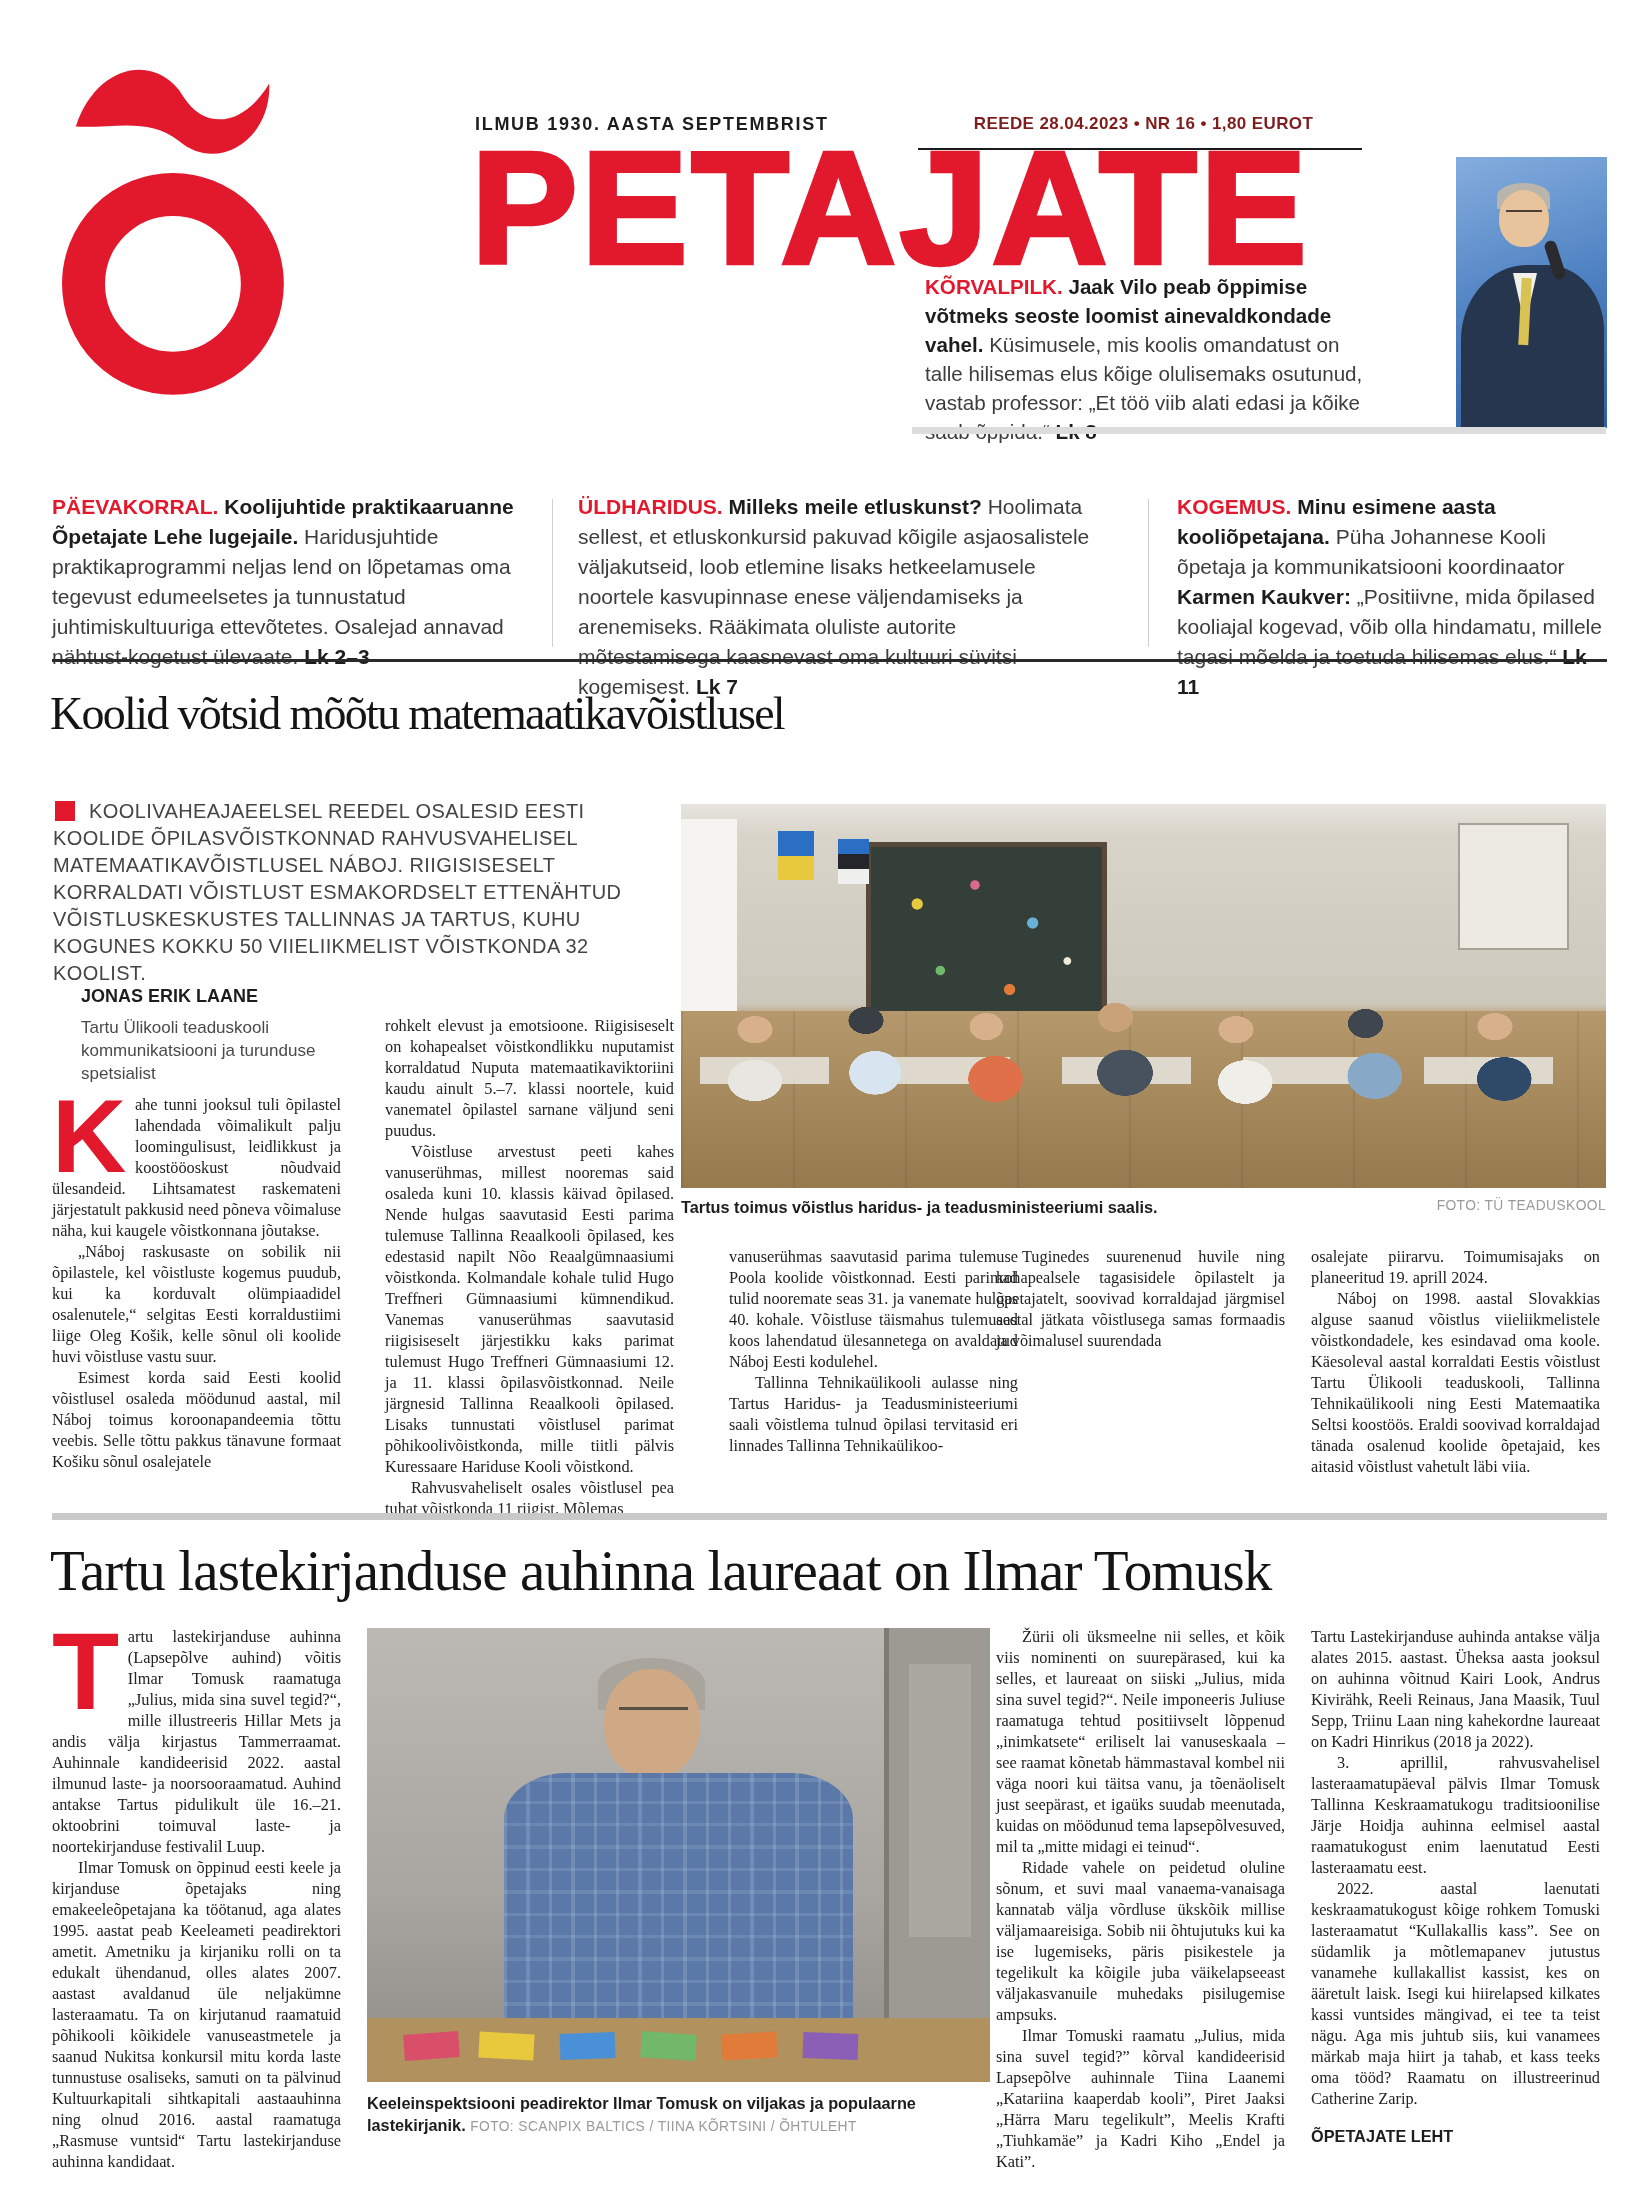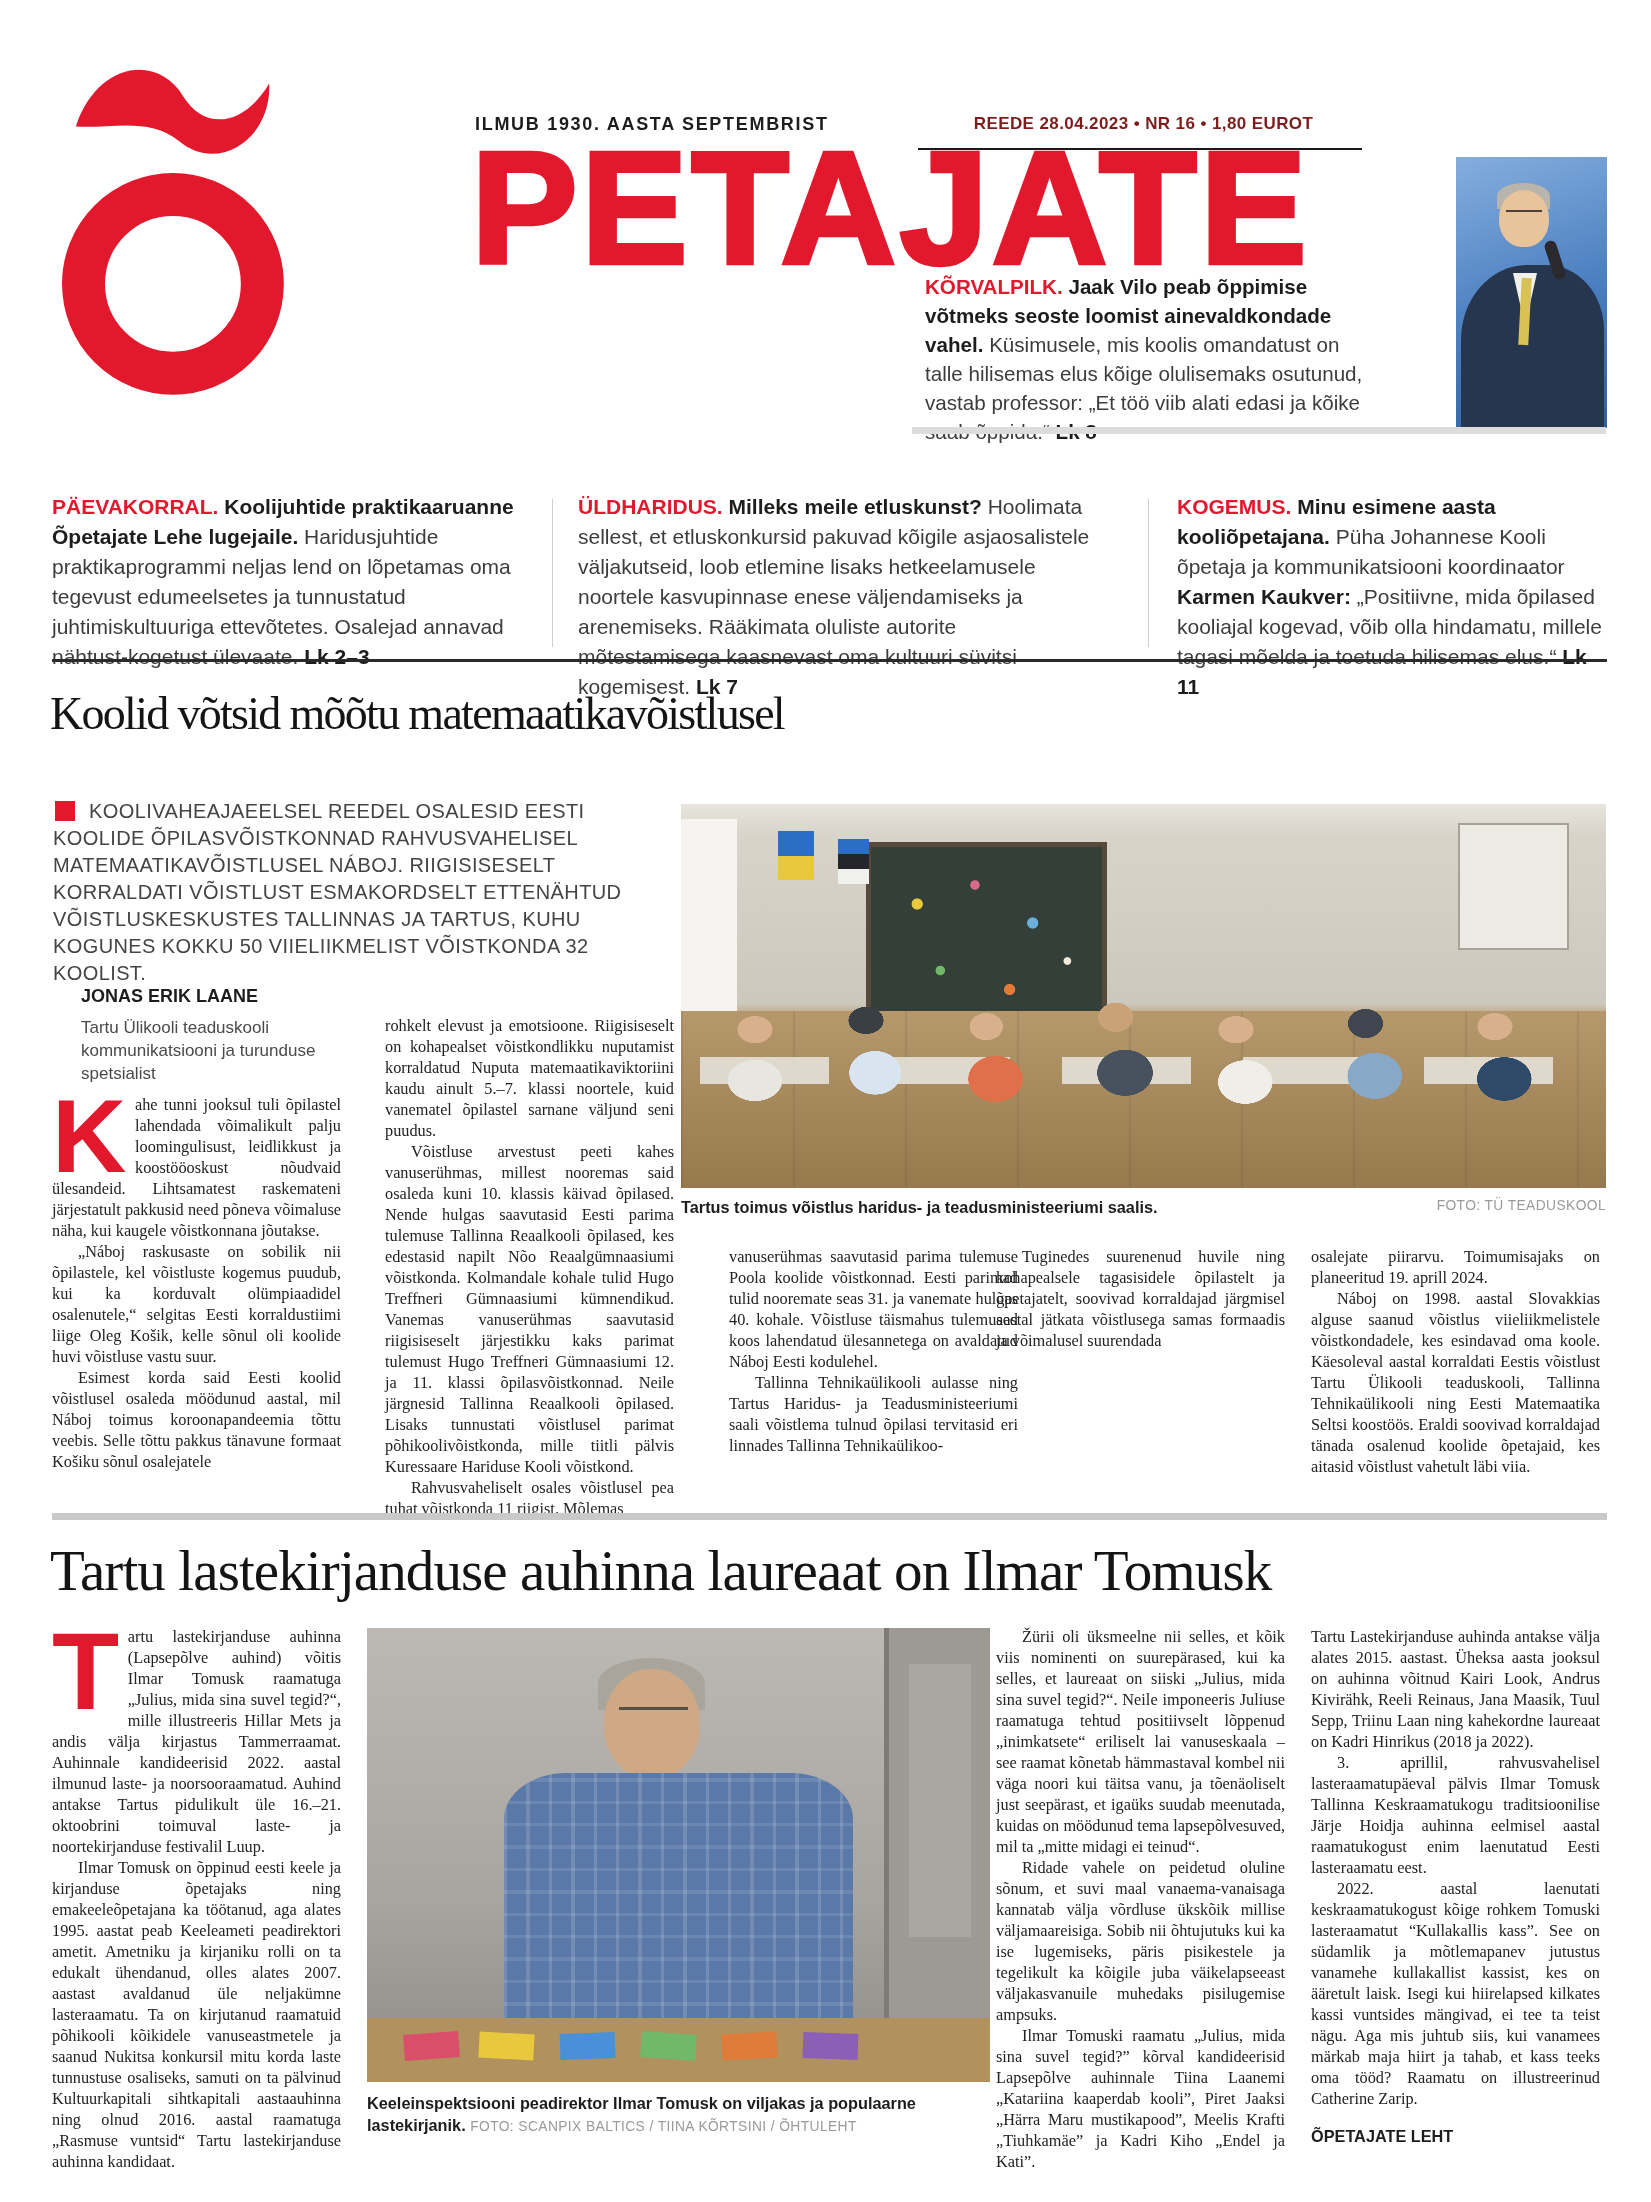--- a/index.html
+++ b/index.html
@@ -274,21 +274,21 @@
     <div class="book" style="left:70%; background:#8a5fb5; transform:rotate(2deg);"></div>
   </div>
   <div id="caption-2" class="abs" style="left:367px; top:2092px; width:623px; font-size:16.3px; line-height:22.4px;">
     <b>Keeleinspektsiooni peadirektor Ilmar Tomusk on viljakas ja populaarne lastekirjanik.</b>
     <span class="cap-credit">FOTO: SCANPIX BALTICS / TIINA KÕRTSINI / ÕHTULEHT</span>
   </div>
 
   <div id="a2-col2" class="bodycol abs">
     <p class="ind">Žürii oli üksmeelne nii selles, et kõik viis nominenti on suurepärased, kui ka selles, et laureaat on siiski „Julius, mida sina suvel tegid?“. Neile imponeeris Juliuse raamatuga tehtud positiivselt lõppenud „inimkatsete“ eriliselt lai vanuseskaala – see raamat kõnetab hämmastaval kombel nii väga noori kui täitsa vanu, ja tõenäoliselt just seepärast, et igaüks suudab meenutada, kuidas on möödunud tema lapsepõlvesuved, mil ta „mitte midagi ei teinud“.</p>
     <p class="ind">Ridade vahele on peidetud oluline sõnum, et suvi maal vanaema-vanaisaga kannatab välja võrdluse ükskõik millise väljamaareisiga. Sobib nii õhtujutuks kui ka ise lugemiseks, päris pisikestele ja tegelikult ka kõigile juba väikelapseeast väljakasvanuile muhedaks pisilugemise ampsuks.</p>
-    <p class="ind">Ilmar Tomuski raamatu „Julius, mida sina suvel tegid?” kõrval kandideerisid Lapsepõlve auhinnale Tiina Laanemi „Katariina kaaperdab kooli”, Piret Jaaksi „Härra Maru mustikapood”, Meelis Krafti „Tiuhkamäe” ja Kadri Kiho „Endel ja Kati”.</p>
+    <p class="ind">Ilmar Tomuski raamatu „Julius, mida sina suvel tegid?” kõrval kandideerisid Lapsepõlve auhinnale Tiina Laanemi „Katariina kaaperdab kooli”, Piret Jaaksi „Härra Maru tegelikult”, Meelis Krafti „Tiuhkamäe” ja Kadri Kiho „Endel ja Kati”.</p>
   </div>
   <div id="a2-col3" class="bodycol abs">
     <p>Tartu Lastekirjanduse auhinda antakse välja alates 2015. aastast. Üheksa aasta jooksul on auhinna võitnud Kairi Look, Andrus Kivirähk, Reeli Reinaus, Jana Maasik, Tuul Sepp, Triinu Laan ning kahekordne laureaat on Kadri Hinrikus (2018 ja 2022).</p>
     <p class="ind">3. aprillil, rahvusvahelisel lasteraamatupäeval pälvis Ilmar Tomusk Tallinna Keskraamatukogu traditsioonilise Järje Hoidja auhinna eelmisel aastal raamatukogust enim laenutatud Eesti lasteraamatu eest.</p>
     <p class="ind">2022. aastal laenutati keskraamatukogust kõige rohkem Tomuski lasteraamatut “Kullakallis kass”. See on südamlik ja mõtlemapanev jutustus vanamehe kullakallist kassist, kes on ääretult laisk. Isegi kui hiirelapsed kilkates kassi vuntsides mängivad, ei tee ta teist nägu. Aga mis juhtub siis, kui vanamees märkab maja hiirt ja tahab, et kass teeks oma tööd? Raamatu on illustreerinud Catherine Zarip.</p>
     <p class="signoff">ÕPETAJATE LEHT</p>
   </div>
 
 </div>
 

